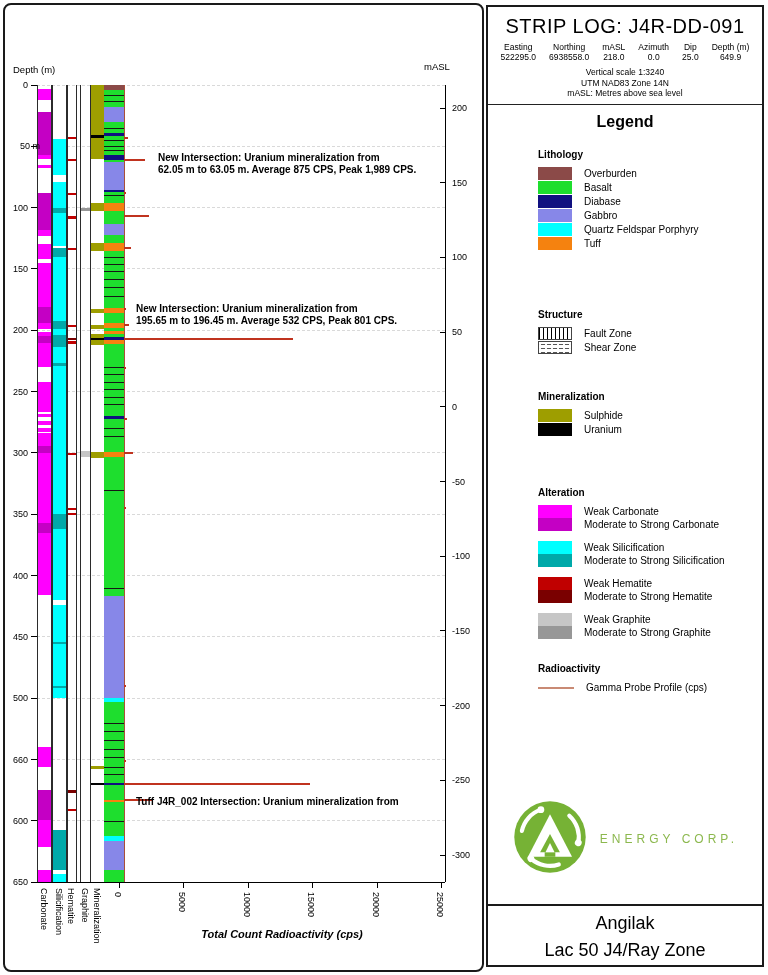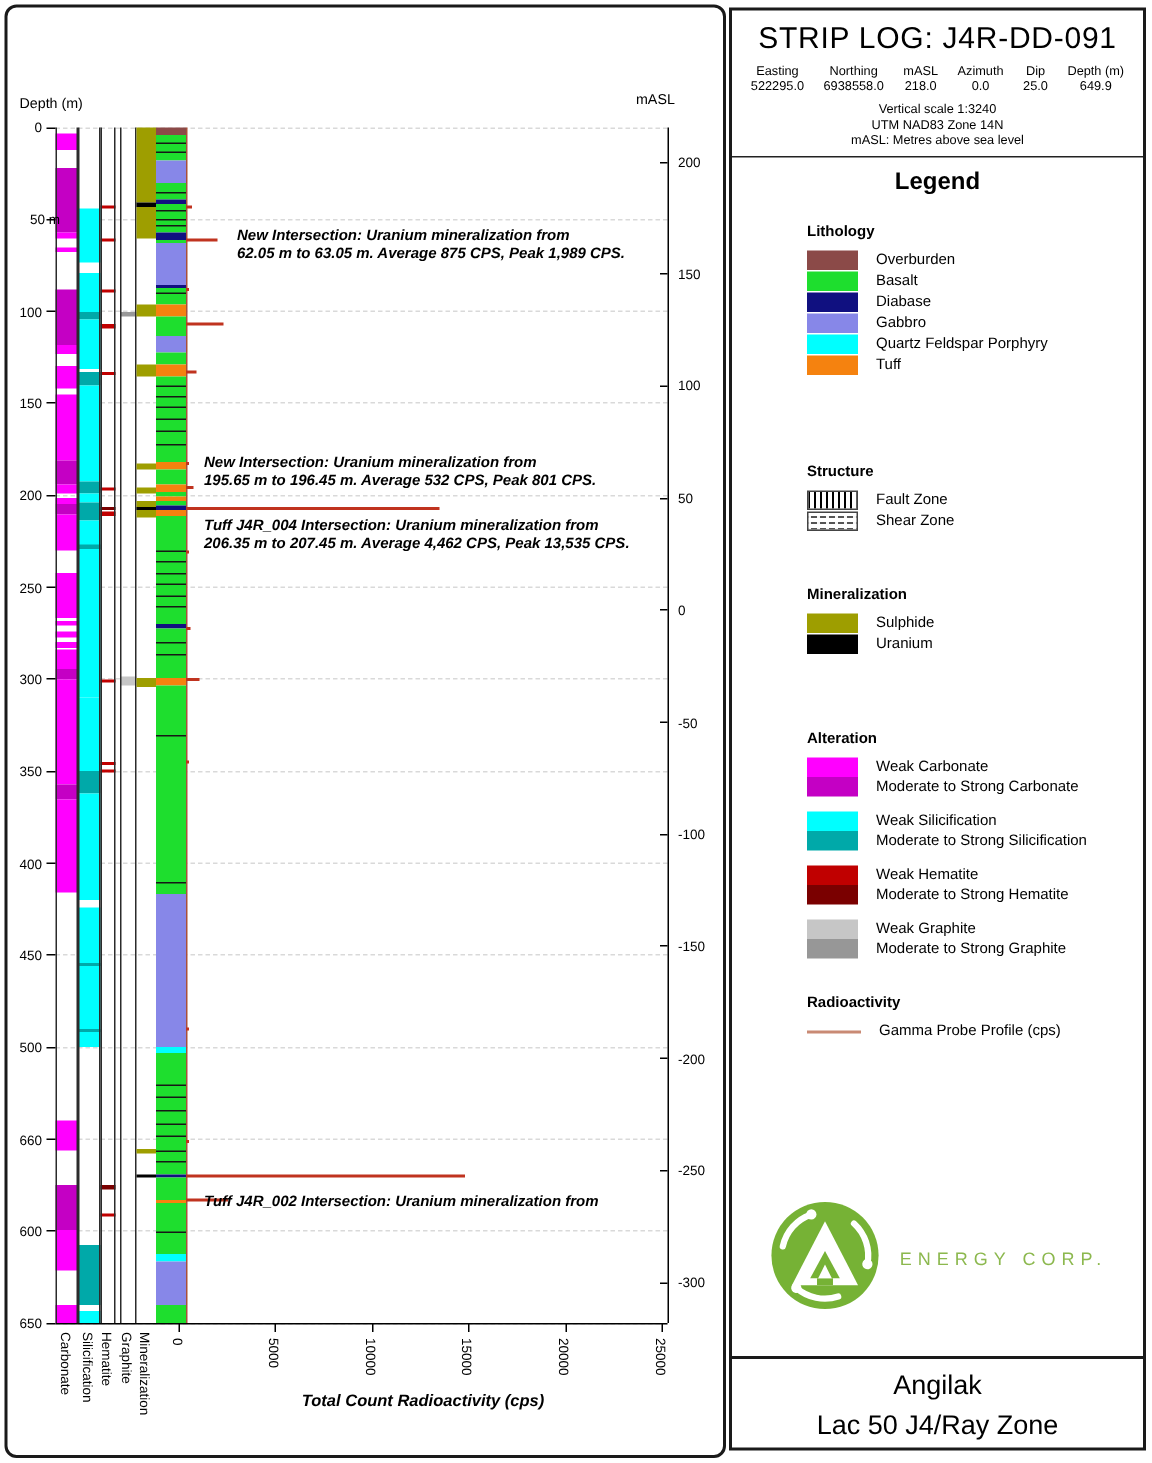--- a/index.html
+++ b/index.html
@@ -18,21 +18,21 @@
   .gamma-base{position:absolute;width:1px;background:#a8503a;}
   .gamma-spike{position:absolute;height:2px;background:#c0331f;}
   .htick{position:absolute;height:1px;background:#000;}
   .vtick{position:absolute;width:1px;background:#000;}
   .vline{position:absolute;width:1px;background:#000;}
   .hline{position:absolute;height:1px;background:#000;}
   .dlabel{position:absolute;font-size:9px;text-align:right;}
   .mlabel{position:absolute;font-size:9px;}
   .rlabel{position:absolute;font-size:9px;writing-mode:vertical-rl;}
   .collabel{position:absolute;font-size:9px;writing-mode:vertical-rl;}
-  .ann{position:absolute;font-size:10px;font-weight:bold;font-style:italic;line-height:11.5px;white-space:nowrap;}
+  .ann{position:absolute;font-size:10px;font-weight:bold;line-height:11.5px;white-space:nowrap;}
   
   .hdr{position:absolute;left:0;right:0;top:0;height:97px;border-bottom:1px solid #222;text-align:center;}
   .hdr-title{font-size:20px;margin-top:8px;letter-spacing:.5px;}
   .hdr-fields{display:flex;justify-content:center;gap:13px;margin-top:4px;}
   .hdr-field{font-size:8.5px;line-height:10px;text-align:center;}
   .hdr-small{font-size:8.5px;line-height:10.5px;margin-top:5px;}
   .legend-title{position:absolute;left:0;right:0;top:106px;text-align:center;font-size:16px;font-weight:bold;}
   .lsec{position:absolute;left:50px;right:6px;}
   .lsec-h{font-size:10px;font-weight:bold;margin-bottom:7px;}
   .lrow{display:flex;align-items:center;margin-bottom:1px;}
@@ -312,24 +312,20 @@
     <div class="collabel" style="left: 79.5px; top: 888.3px;">Graphite</div>
     <div class="collabel" style="left: 91.5px; top: 888.3px;">Mineralization</div>
     <div class="ann" style="left: 158px; top: 152.463px;">
       <div>New Intersection: Uranium mineralization from</div>
       <div>62.05 m to 63.05 m. Average 875 CPS, Peak 1,989 CPS.</div>
     </div>
     <div class="ann" style="left: 136px; top: 303.335px;">
       <div>New Intersection: Uranium mineralization from</div>
       <div>195.65 m to 196.45 m. Average 532 CPS, Peak 801 CPS.</div>
     </div>
-    <div class="ann" style="left: 136px; top: 345.039px;">
-      <div>Tuff J4R_004 Intersection: Uranium mineralization from</div>
-      <div>206.35 m to 207.45 m. Average 4,462 CPS, Peak 13,535 CPS.</div>
-    </div>
     <div class="ann" style="left: 136px; top: 796.428px;">
       <div>Tuff J4R_002 Intersection: Uranium mineralization from</div>
     </div>
   </div>
 
 <div class="right-panel">
   <div class="hdr">
     <div class="hdr-title">STRIP LOG: J4R-DD-091</div>
     <div class="hdr-fields" id="hdr-fields">
         <div class="hdr-field">

